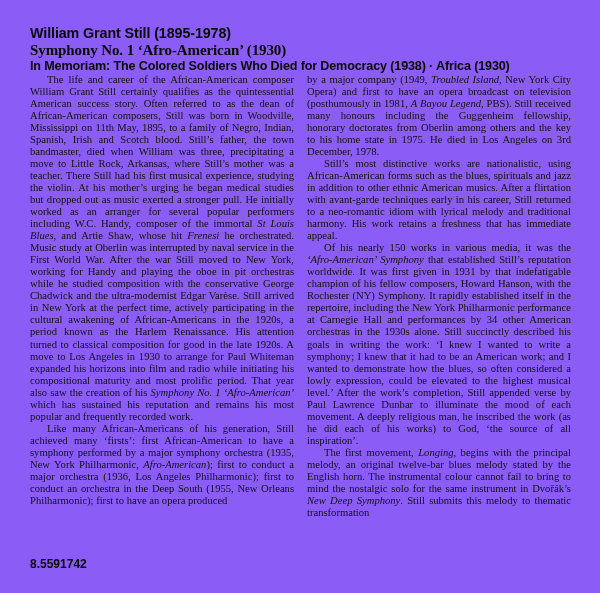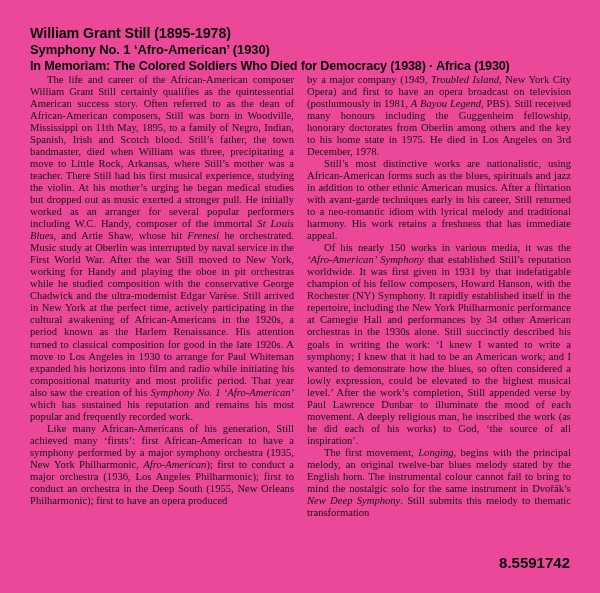--- a/index.html
+++ b/index.html
@@ -13,36 +13,37 @@
     font-family: "Liberation Serif", serif;
     color: #111111;
     overflow: hidden;
   }
   .page {
     position: relative;
     width: 600px;
     height: 593px;
     box-sizing: border-box;
     padding: 25px 30px 0 30px;
-    background: #ec4899;
+    background: #8b5cf6;
   }
   .header {
     font-family: "Liberation Sans", sans-serif;
     font-weight: bold;
     color: #0a0a0a;
   }
   .header .line1 {
     font-size: 14.3px;
     line-height: 16.5px;
     letter-spacing: -0.1px;
   }
   .header .line2 {
-    font-size: 13px;
+    font-size: 15px;
     line-height: 16px;
     letter-spacing: -0.1px;
+    font-family: Liberation Serif, serif;
   }
   .header .line3 {
     font-size: 12.6px;
     line-height: 16px;
     letter-spacing: -0.15px;
   }
   .columns {
     display: flex;
     gap: 13px;
   }
@@ -62,25 +63,25 @@
   }
   p.no-indent {
     text-indent: 0;
   }
   .footer {
     position: absolute;
     left: 30px;
     right: 30px;
     bottom: 22px;
     display: flex;
-    justify-content: flex-end;
+    justify-content: flex-start;
     align-items: baseline;
     font-family: "Liberation Sans", sans-serif;
     font-weight: bold;
-    font-size: 15px;
+    font-size: 12px;
     color: #0a0a0a;
   }
 </style>
 </head>
 <body>
 
 <div class="page">
 
   <div class="header">
     <div class="line1">William Grant Still (1895-1978)</div>

